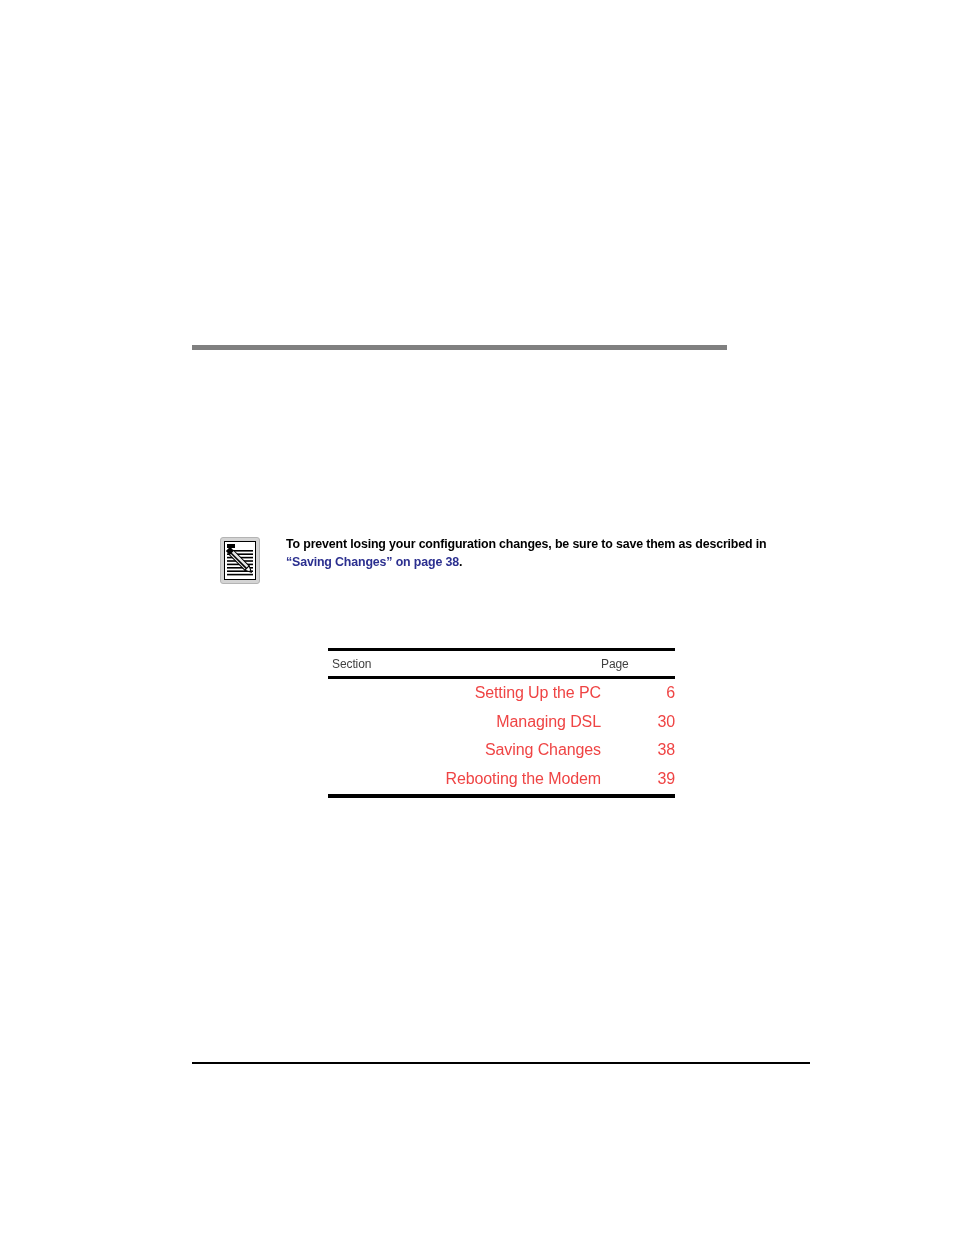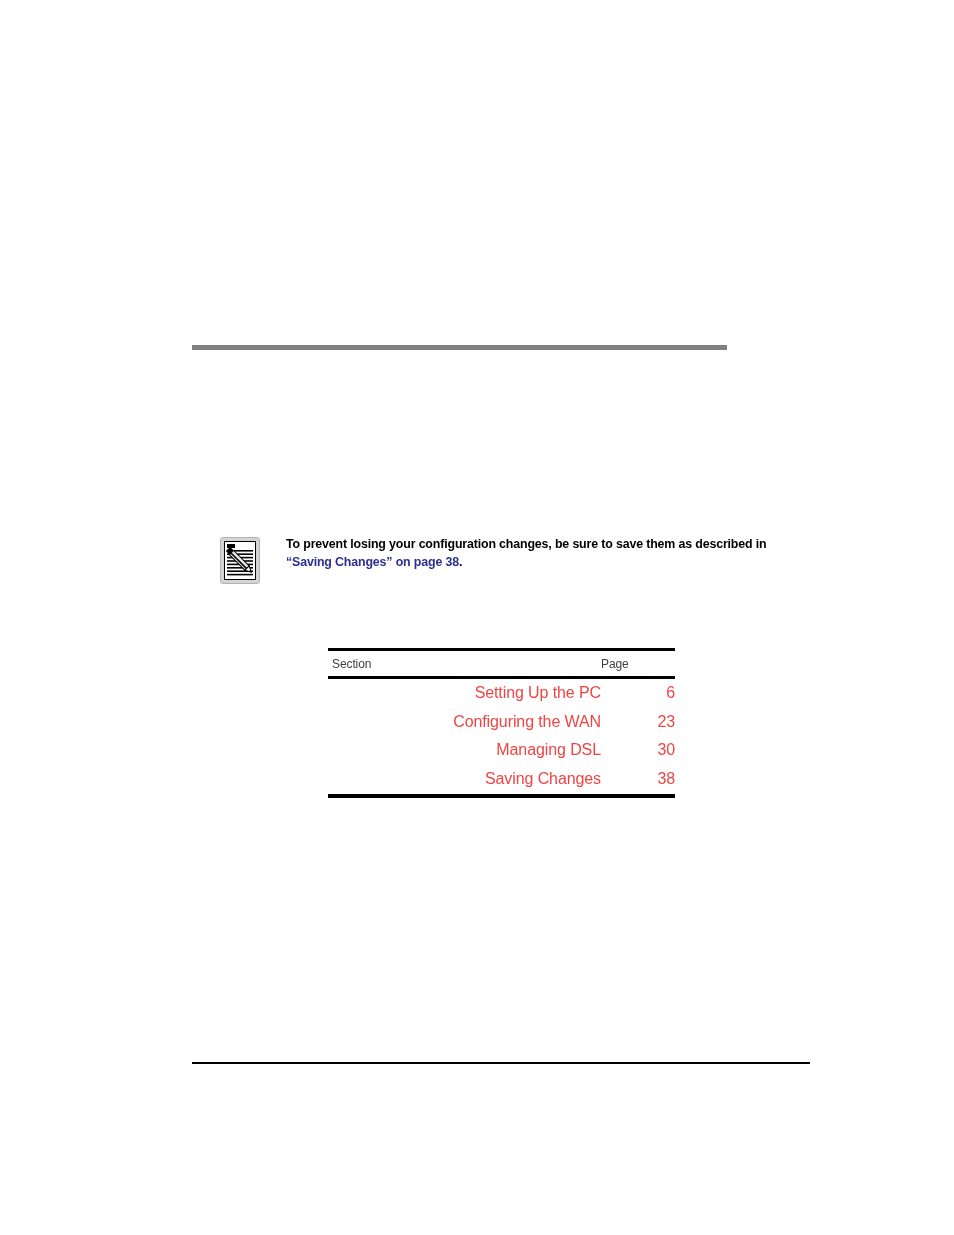--- a/index.html
+++ b/index.html
@@ -161,29 +161,29 @@
         <th>Section</th>
         <th class="page-col">Page</th>
       </tr>
     </thead>
     <tbody>
       <tr>
         <td>Setting Up the PC</td>
         <td class="page-col">6</td>
       </tr>
       <tr>
-        <td>Configuring the WAN</td>
-        <td class="page-col">23</td>
-      </tr>
-      <tr>
         <td>Managing DSL</td>
         <td class="page-col">30</td>
       </tr>
       <tr>
         <td>Saving Changes</td>
         <td class="page-col">38</td>
+      </tr>
+      <tr>
+        <td>Rebooting the Modem</td>
+        <td class="page-col">39</td>
       </tr>
     </tbody>
   </table>
 
   <div class="bottom-rule"></div>
 
 </div>
 
 </body></html>

